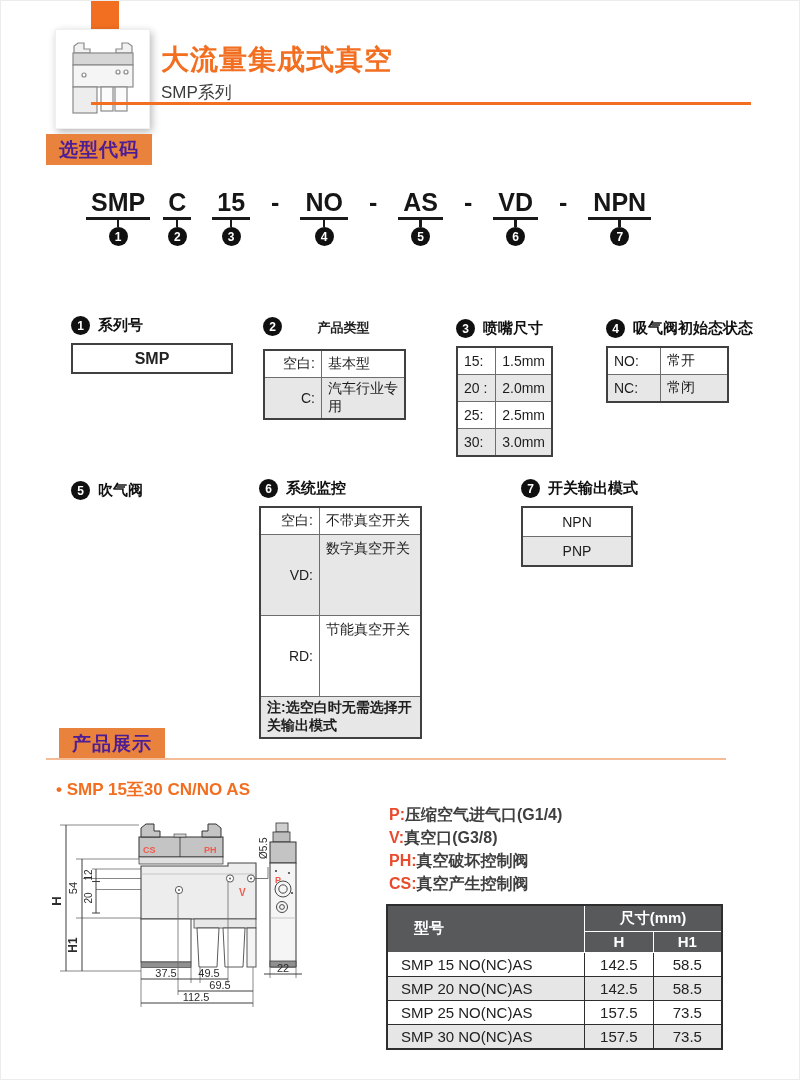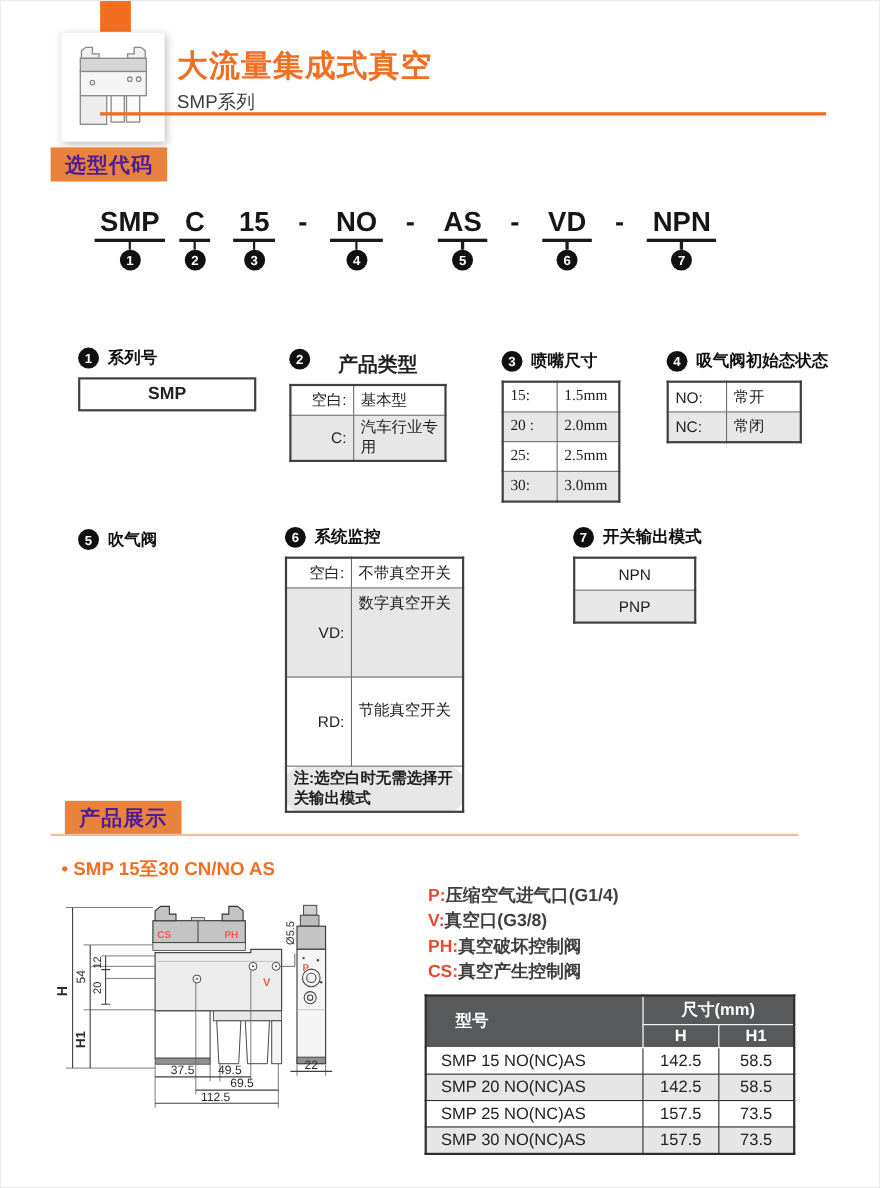--- a/index.html
+++ b/index.html
@@ -35,32 +35,32 @@
   .dash{font-size:25px;font-weight:800;color:#161616;line-height:1.05;margin:0 21px;}
   .m-sm{margin-right:13px;} .m-md{margin-right:21px;}
 
   
   .opt-head{display:flex;align-items:center;gap:8px;font-size:15px;font-weight:700;color:#101010;}
   .opt-table{border-collapse:collapse;border:2px solid #404040;margin-top:8px;}
   .opt-table td{border:1px solid #6e6e6e;font-size:14px;color:#1d1d1d;background:#fff;
                 padding:2px 6px;height:22px;}
   .opt-table tr.g td{background:#e7e7e7;}
   .cc{text-align:right;white-space:nowrap;margin-top:36px;}
-  .note-cell{font-size:11px;font-weight:700;color:#222;background:#e7e7e7 !important;border-radius:13px;}
+  .note-cell{font-size:11px;font-weight:700;color:#222;background:#e7e7e7 !important;}
   .series-box{margin-top:8px;width:158px;height:27px;border:2px solid #404040;
               display:flex;align-items:center;justify-content:center;font-size:16px;font-weight:700;}
   .tall td{vertical-align:top;}
   .tall .cc{vertical-align:middle;}
 
   .b1{left:70px;top:315px;} .b2{left:262px;top:318px;} .b3{left:455px;top:318px;}
   .b4{left:605px;top:318px;} .b5{left:70px;top:480px;} .b6{left:258px;top:478px;}
   .b7{left:520px;top:478px;}
   .b2-head{position:relative;display:block;height:22px;}
   .b2-head .nc{position:absolute;left:0;top:-2px;}
-  .b2-title{display:block;text-align:center;font-size:18px;font-weight:700;padding-left:18px;}
+  .b2-title{display:block;text-align:center;font-size:13px;font-weight:700;padding-left:18px;}
 
   
   .bullet{left:55px;top:777px;font-size:17px;font-weight:700;color:#f26f21;}
   .legend{left:388px;top:802px;font-size:16px;font-weight:700;color:#3f3f3f;line-height:23px;}
   .legend .pfx{color:#e84b2d;}
 
   
   .drawing{left:45px;top:800px;}
 
   
@@ -168,21 +168,21 @@
       </tr>
     </tbody>
       </table>
   </div>
 
   <div class="abs b3">
     <div class="opt-head">
       <span class="nc">3</span>
       <span>喷嘴尺寸</span>
     </div>
-    <table class="opt-table" style="width:108px;font-family:Liberation Serif, serif;">
+    <table class="opt-table" style="width:97px;">
       <tbody>
           <tr>
         <td style="width:36px;">15:</td>
         <td>1.5mm</td>
       </tr>
       <tr class="g">
         <td>20 :</td>
         <td>2.0mm</td>
       </tr>
       <tr>
@@ -233,21 +233,21 @@
           <tr>
         <td class="cc" style="width:46px;">空白:</td>
         <td>不带真空开关</td>
       </tr>
       <tr class="g tall">
         <td class="cc" style="height:76px;">VD:</td>
         <td style="padding-top:5px;">数字真空开关</td>
       </tr>
       <tr class="tall">
         <td class="cc" style="height:76px;">RD:</td>
-        <td style="padding-top:21px;">节能真空开关</td>
+        <td style="padding-top:5px;">节能真空开关</td>
       </tr>
       <tr>
         <td colspan="2" class="note-cell">注:选空白时无需选择开关输出模式</td>
       </tr>
     </tbody>
       </table>
   </div>
 
   <div class="abs b7">
     <div class="opt-head">

